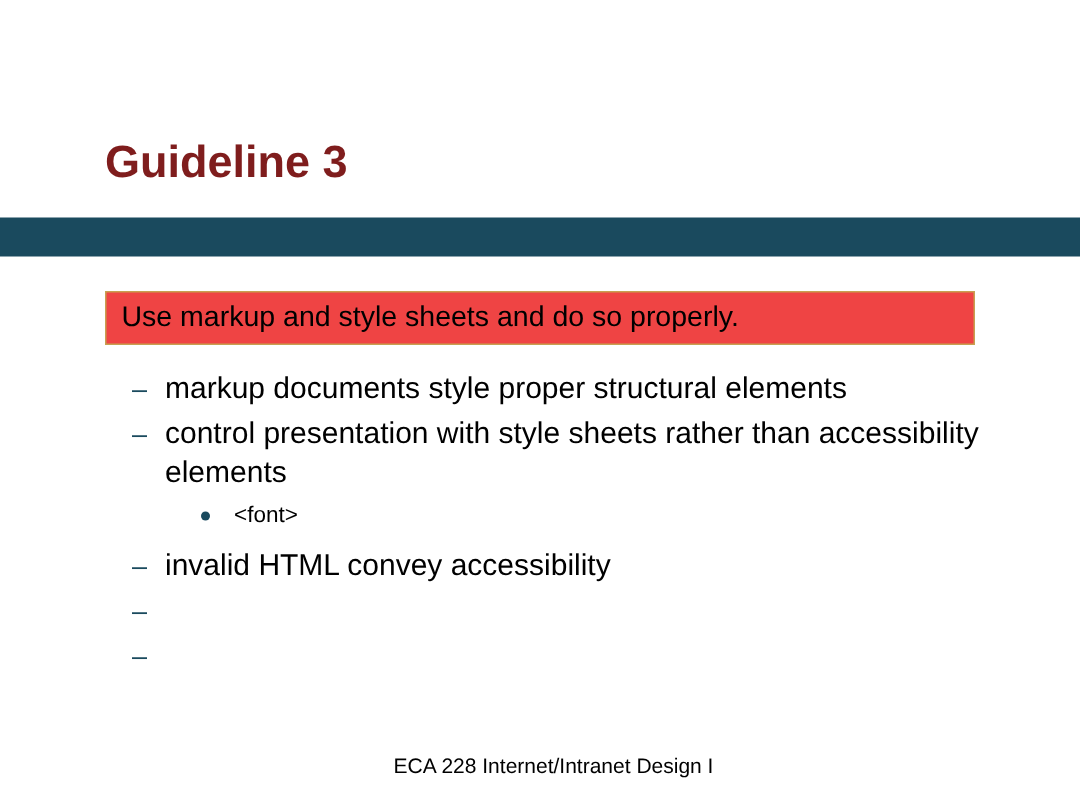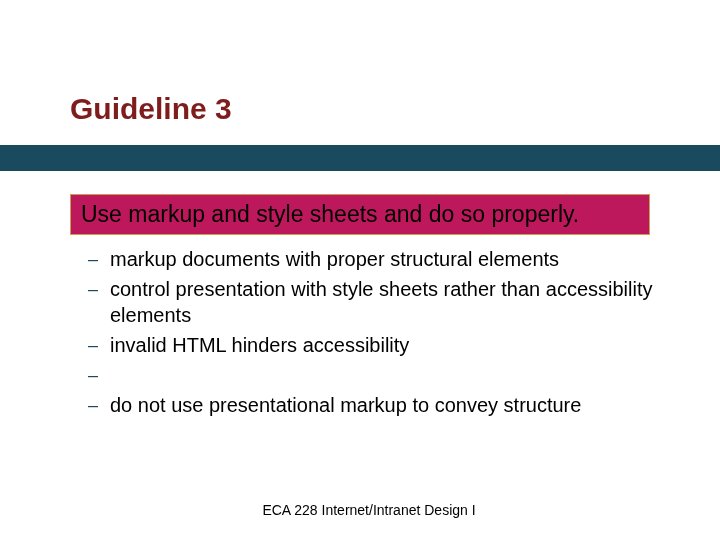--- a/index.html
+++ b/index.html
@@ -27,24 +27,24 @@
     left: 0;
     width: 720px;
     height: 26px;
     background: #1a4a5e;
   }
   .callout-box {
     position: absolute;
     top: 194px;
     left: 70px;
     width: 580px;
-    background: #be185d;
+    background: #ef4444;
     border: 1px solid #c8a050;
     padding: 6px 10px;
-    font-size: 23px;
+    font-size: 19px;
     color: #000;
   }
   .body-list {
     position: absolute;
     top: 246px;
     left: 88px;
     width: 590px;
   }
   .row {
     display: flex;
@@ -108,38 +108,43 @@
 <div class="title-bar"></div>
 
 <div class="callout-box">
   <span>Use markup and style sheets and do so properly.</span>
 </div>
 
 <div class="body-list">
 
   <div class="row">
     <div class="dash">–</div>
-    <div class="item-text">markup documents with proper structural elements</div>
+    <div class="item-text">markup documents style proper structural elements</div>
   </div>
 
   <div class="row">
     <div class="dash">–</div>
     <div class="item-text">control presentation with style sheets rather than accessibility elements</div>
   </div>
 
+  <div class="sub-row">
+    <div class="bullet">
+        <div class="bullet-dot"></div>
+      </div>
+    <div class="sub-text">&lt;font&gt;</div>
+  </div>
 
   <div class="row">
     <div class="dash">–</div>
-    <div class="item-text">invalid HTML hinders accessibility</div>
+    <div class="item-text">invalid HTML convey accessibility</div>
   </div>
 
   <div class="row">
     <div class="dash">–</div>
   </div>
 
   <div class="row">
     <div class="dash">–</div>
-    <div class="item-text">do not use presentational markup to convey structure</div>
   </div>
 
 </div>
 
 <div class="footer">ECA 228  Internet/Intranet Design I</div>
 
 </body></html>

